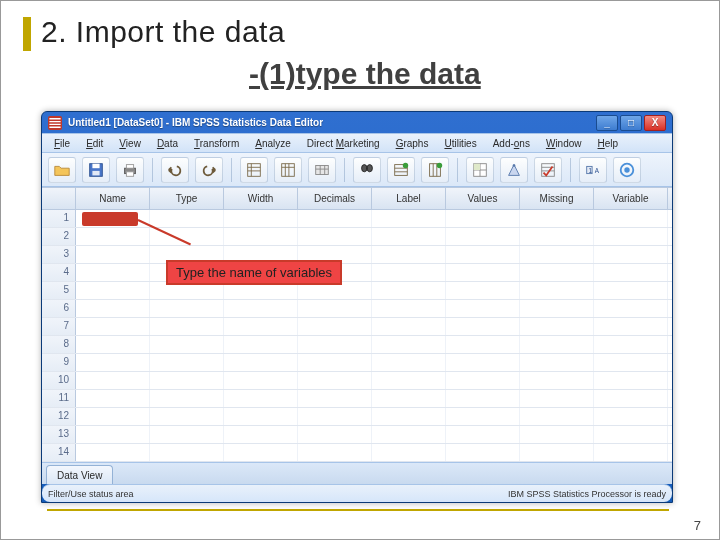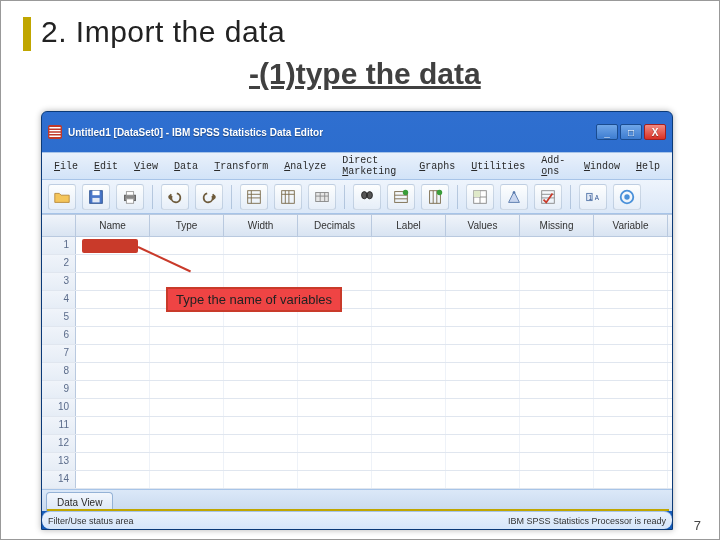--- a/index.html
+++ b/index.html
@@ -3,27 +3,27 @@
 <meta charset="utf-8">
 <style>
   * { box-sizing: border-box; }
   html, body { margin:0; padding:0; width:720px; height:540px; font-family: Arial, Helvetica, sans-serif; background:#fff; }
   .slide { position:relative; width:720px; height:540px; border:1px solid #999; }
   .accent-bar { position:absolute; top:16px; left:22px; width:8px; height:34px; background:#c0a600; }
   .title { position:absolute; top:14px; left:40px; font-size:30px; color:#222; letter-spacing:0.5px; }
   .subtitle { position:absolute; top:56px; left:248px; font-size:30px; font-weight:bold; color:#404040; text-decoration:underline; }
 
   .window { position:absolute; top:110px; left:40px; width:632px; background:linear-gradient(#2f6fd0,#145bb8); border:1px solid #0b3a78; border-radius:6px 6px 0 0; box-shadow:0 0 6px rgba(0,0,0,0.3); }
-  .titlebar { display:flex; align-items:center; height:40px; padding:0 6px; color:#fff; font-size:10px; font-weight:bold; text-shadow:0 1px 1px rgba(0,0,0,0.4); }
+  .titlebar { display:flex; align-items:center; height:21px; padding:0 6px; color:#fff; font-size:10px; font-weight:bold; text-shadow:0 1px 1px rgba(0,0,0,0.4); }
   .titlebar .appicon { width:14px; height:14px; background:#c0392b; border-radius:2px; margin-right:6px; display:flex; align-items:center; justify-content:center; font-size:12px; }
   .ctrlbtns { margin-left:auto; display:flex; gap:2px; }
   .ctrlbtn { width:22px; height:16px; background:linear-gradient(#6fa6e8,#3d7cd0); border:1px solid #1a4c90; border-radius:2px; color:#fff; font-size:10px; display:flex; align-items:center; justify-content:center; }
   .ctrlbtn.close { background:linear-gradient(#f28b82,#d93025); border-color:#a12020; }
 
-  .menubar { display:flex; align-items:center; height:28px; background:linear-gradient(#e9f1fb,#d2e3f8); border-top:1px solid #a7c4e8; border-bottom:1px solid #a7c4e8; padding:0 4px; gap:0; font-size:10px; color:#2a2a2a;font-family:Liberation Mono, monospace; }
+  .menubar { display:flex; align-items:center; height:20px; background:linear-gradient(#e9f1fb,#d2e3f8); border-top:1px solid #a7c4e8; border-bottom:1px solid #a7c4e8; padding:0 4px; gap:0; font-size:10px; color:#2a2a2a; }
   .menubar .mi { padding:2px 8px; cursor:default; }
   .menubar .mi u { text-decoration:underline; }
 
   .toolbar { display:flex; align-items:center; height:34px; background:linear-gradient(#eef4fc,#dbe8f8); padding:2px 6px; gap:6px; border-bottom:1px solid #a7c4e8; }
   .tbtn { width:28px; height:26px; border:1px solid rgba(70,110,160,0.25); border-radius:3px; background:linear-gradient(#fdfefe,#e6eef8); display:flex; align-items:center; justify-content:center; }
   .tbtn svg { width:18px; height:18px; }
   .tsep { width:1px; height:24px; background:rgba(70,110,160,0.3); margin:0 2px; }
 
   .grid-wrap { background:#fff; border-top:1px solid #b9c9df; }
   .colhead { display:flex; height:22px; background:linear-gradient(#f0f4fa,#d9e4f2); border-bottom:1px solid #b9c9df; font-size:10px; color:#333; }

